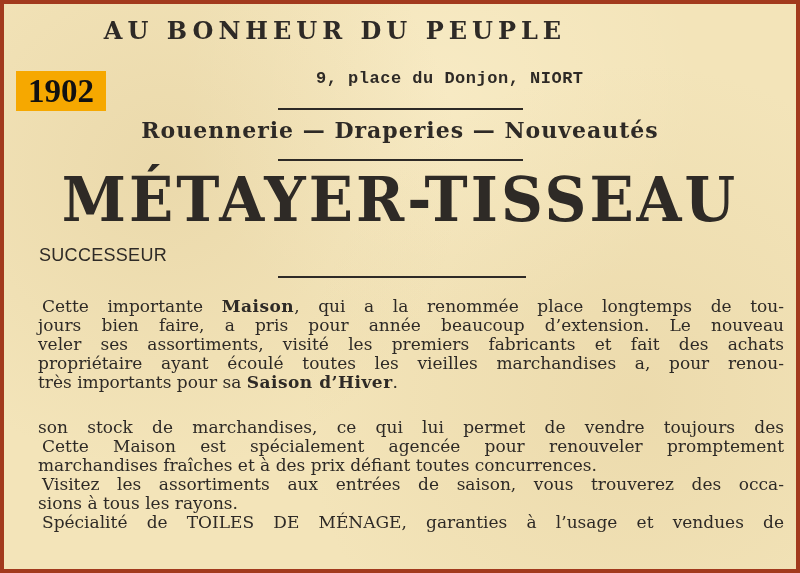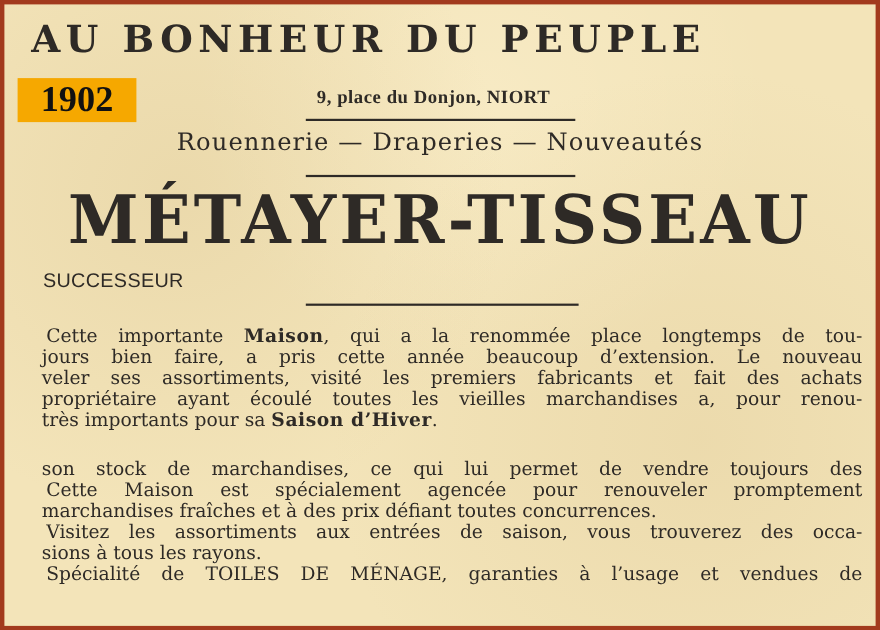--- a/index.html
+++ b/index.html
@@ -18,42 +18,42 @@
         radial-gradient(circle at 20% 30%, rgba(210,185,130,0.25), transparent 40%),
         radial-gradient(circle at 80% 70%, rgba(215,190,135,0.25), transparent 45%),
         radial-gradient(circle at 55% 15%, rgba(255,245,215,0.35), transparent 40%);
       color: #2b2622;
     }
     .abs { position: absolute; white-space: nowrap; }
 
     .title {
       left: 0; width: 662px; top: 12px; text-align: center;
       font-family: "DejaVu Serif", serif; font-weight: bold;
-      font-size: 34px; letter-spacing: 5px; color: #2e2a26;
+      font-size: 24px; letter-spacing: 5px; color: #2e2a26;
     }
     .year-badge {
-      left: 12px; top: 67px; width: 108px; height: 40px;
+      left: 12px; top: 67px; width: 90px; height: 40px;
       background: #f6a800;
       display: flex; align-items: center; justify-content: center;
     }
     .year-badge span {
       font-family: "Liberation Serif", serif; font-weight: bold;
       font-size: 33px; color: #111;
     }
     .address {
-      left: 284px; top: 65px;
-      font-family: Liberation Serif, serif; font-weight: bold;
-      font-size: 17px; color: #2e2a26; letter-spacing: 0.5px; margin-top: 10px;
+      left: 312px; top: 65px;
+      font-family: Liberation Mono, monospace; font-weight: bold;
+      font-size: 17px; color: #2e2a26; letter-spacing: 0.5px;
     }
     .rule {
       position: absolute; height: 2px; background: #2e2a26;
     }
     .dept {
       left: 0; width: 792px; top: 113px; text-align: center;
-      font-family: "DejaVu Serif", serif; font-weight: normal;
+      font-family: "DejaVu Serif", serif; font-weight: bold;
       font-size: 22px; color: #2e2a26; letter-spacing: 1px;
     }
     .owner {
       left: 0; width: 792px; top: 162px; text-align: center;
       font-family: "DejaVu Serif", serif; font-weight: bold;
       font-size: 58px; letter-spacing: 3px; color: #2e2a26;
       transform: scaleY(1.05);
     }
     .successor {
       left: 0; width: 792px; top: 241px; text-align: left;
@@ -93,21 +93,21 @@
   <div class="rule" style="left:274px; top:155px; width:245px;"></div>
 
   <div class="abs owner">MÉTAYER-TISSEAU</div>
 
   <div class="abs successor">SUCCESSEUR</div>
 
   <div class="rule" style="left:274px; top:272px; width:248px;"></div>
 
   <div class="abs body-text p1">
     <span class="line indent"><span>Cette importante </span><span class="bold">Maison</span><span>, qui a la renommée place longtemps de tou-</span></span>
-    <span class="line">jours bien faire, a pris cette année beaucoup d’extension. Le nouveau</span>
+    <span class="line">jours bien faire, a pris pour année beaucoup d’extension. Le nouveau</span>
     <span class="line">veler ses assortiments, visité les premiers fabricants et fait des achats</span>
     <span class="line">propriétaire ayant écoulé toutes les vieilles marchandises a, pour renou-</span>
     <span class="line last"><span>très importants pour sa </span><span class="bold">Saison d’Hiver</span><span>.</span></span>
   </div>
 
   <div class="abs body-text p2">
     <span class="line">son stock de marchandises, ce qui lui permet de vendre toujours des</span>
     <span class="line indent">Cette Maison est spécialement agencée pour renouveler promptement</span>
     <span class="line last">marchandises fraîches et à des prix défiant toutes concurrences.</span>
     <span class="line indent">Visitez les assortiments aux entrées de saison, vous trouverez des occa-</span>

